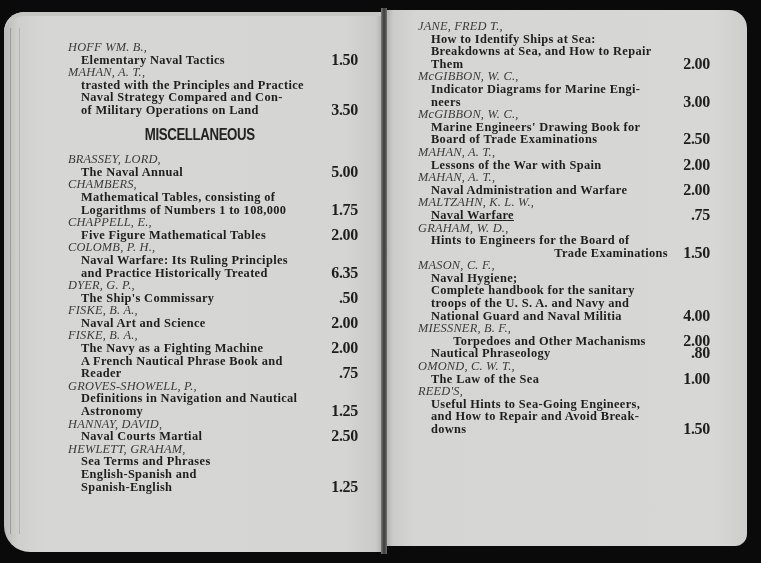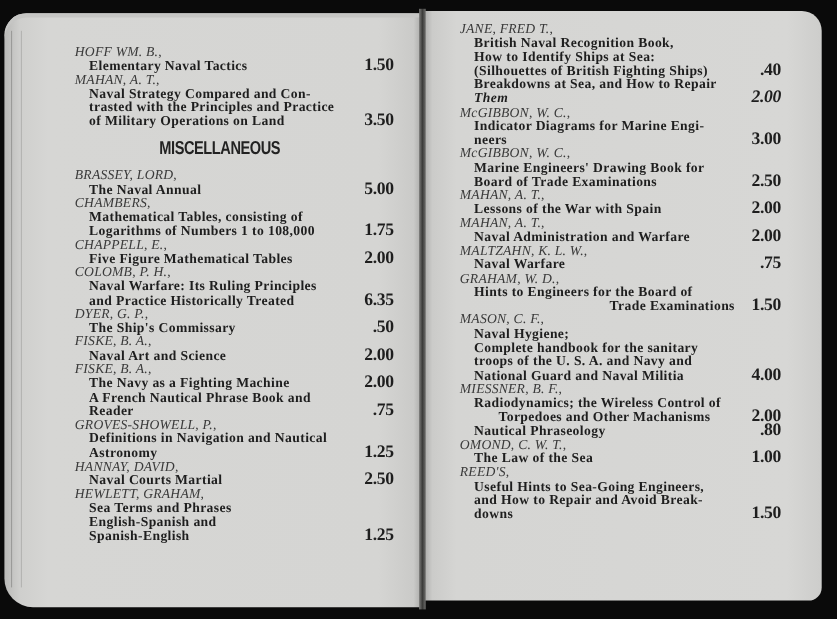--- a/index.html
+++ b/index.html
@@ -83,22 +83,22 @@
 <div class="gutter"></div>
 
 <div class="col col-left">
   <div id="left-top">
       <div class="entry">
         <div class="author">HOFF WM. B.,</div>
         <div class="title-line" style="overflow: visible;">Elementary Naval Tactics<span class="price">1.50</span></div>
       </div>
       <div class="entry">
         <div class="author">MAHAN, A. T.,</div>
+        <div class="title-line" style="overflow: visible;">trasted with the Principles and Practice</div>
         <div class="title-line" style="overflow: visible;">Naval Strategy Compared and Con-</div>
-        <div class="title-line" style="overflow: visible;">trasted with the Principles and Practice</div>
         <div class="title-line" style="overflow: visible;">of Military Operations on Land<span class="price">3.50</span></div>
       </div>
     </div>
   <div class="section-heading">MISCELLANEOUS</div>
   <div id="left-main">
       <div class="entry">
         <div class="author">BRASSEY, LORD,</div>
         <div class="title-line" style="overflow: visible;">The Naval Annual<span class="price">5.00</span></div>
       </div>
       <div class="entry">
@@ -144,27 +144,25 @@
         <div class="title-line" style="overflow: visible;">English-Spanish and</div>
         <div class="title-line" style="overflow: visible;">Spanish-English<span class="price">1.25</span></div>
       </div>
     </div>
 </div>
 
 <div class="col col-right">
   <div id="right-main">
       <div class="entry">
         <div class="author">JANE, FRED T.,</div>
-        <div class="title-line" style="overflow: visible;">British Naval Recognition Book,</div>
         <div class="title-line" style="overflow: visible;">How to Identify Ships at Sea:</div>
-        <div class="title-line" style="overflow: visible;">(Silhouettes of British Fighting Ships)<span class="price">.40</span></div>
       </div>
       <div class="entry">
         <div class="title-line" style="overflow: visible;">Breakdowns at Sea, and How to Repair</div>
-        <div class="title-line" style="overflow: visible; font-style: italic;">Them<span class="price">2.00</span></div>
+        <div class="title-line" style="overflow: visible;">Them<span class="price">2.00</span></div>
       </div>
       <div class="entry">
         <div class="author">McGIBBON, W. C.,</div>
         <div class="title-line" style="overflow: visible;">Indicator Diagrams for Marine Engi-</div>
         <div class="title-line" style="overflow: visible;">neers<span class="price">3.00</span></div>
       </div>
       <div class="entry">
         <div class="author">McGIBBON, W. C.,</div>
         <div class="title-line" style="overflow: visible;">Marine Engineers' Drawing Book for</div>
         <div class="title-line" style="overflow: visible;">Board of Trade Examinations<span class="price">2.50</span></div>
@@ -172,37 +170,36 @@
       <div class="entry">
         <div class="author">MAHAN, A. T.,</div>
         <div class="title-line" style="overflow: visible;">Lessons of the War with Spain<span class="price">2.00</span></div>
       </div>
       <div class="entry">
         <div class="author">MAHAN, A. T.,</div>
         <div class="title-line" style="overflow: visible;">Naval Administration and Warfare<span class="price">2.00</span></div>
       </div>
       <div class="entry">
         <div class="author">MALTZAHN, K. L. W.,</div>
-        <div class="title-line" style="overflow: visible;">Naval Warfare<span class="price">.75</span></div>
+        <div class="title-line" style="overflow: visible; text-decoration: underline;">Naval Warfare<span class="price">.75</span></div>
       </div>
       <div class="entry">
         <div class="author">GRAHAM, W. D.,</div>
         <div class="title-line" style="overflow: visible;">Hints to Engineers for the Board of</div>
         <div class="title-line" style="overflow: visible; text-align: right;">Trade Examinations<span class="price">1.50</span></div>
       </div>
       <div class="entry">
         <div class="author">MASON, C. F.,</div>
         <div class="title-line" style="overflow: visible;">Naval Hygiene;</div>
         <div class="title-line" style="overflow: visible;">Complete handbook for the sanitary</div>
         <div class="title-line" style="overflow: visible;">troops of the U. S. A. and Navy and</div>
         <div class="title-line" style="overflow: visible;">National Guard and Naval Militia<span class="price">4.00</span></div>
       </div>
       <div class="entry">
         <div class="author">MIESSNER, B. F.,</div>
-        <div class="title-line" style="overflow: visible;">Radiodynamics; the Wireless Control of</div>
         <div class="title-line" style="overflow: visible; text-align: center;">Torpedoes and Other Machanisms<span class="price">2.00</span></div>
         <div class="title-line" style="overflow: visible;">Nautical Phraseology<span class="price">.80</span></div>
       </div>
       <div class="entry">
         <div class="author">OMOND, C. W. T.,</div>
         <div class="title-line" style="overflow: visible;">The Law of the Sea<span class="price">1.00</span></div>
       </div>
       <div class="entry">
         <div class="author">REED'S,</div>
         <div class="title-line" style="overflow: visible;">Useful Hints to Sea-Going Engineers,</div>

